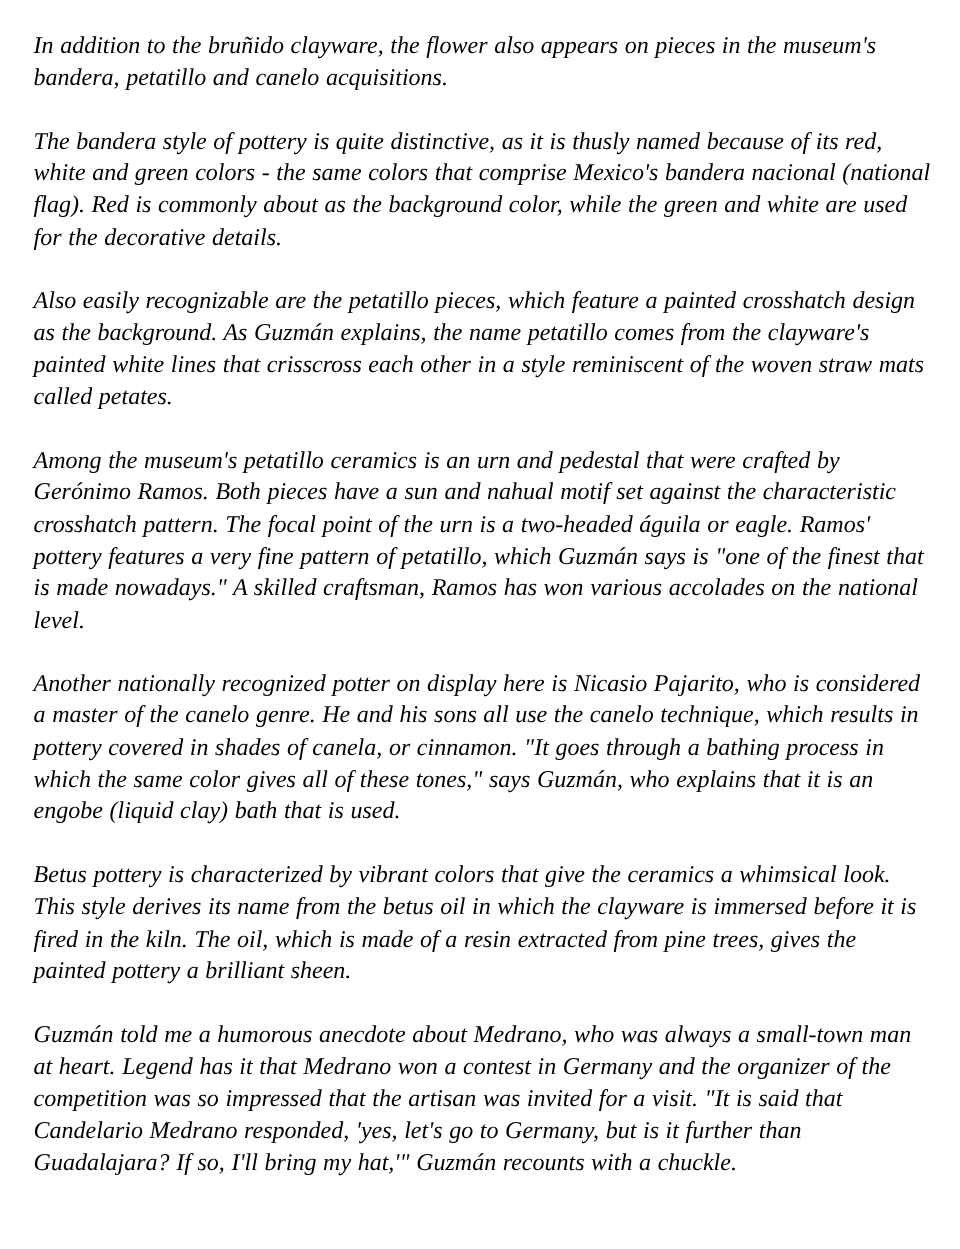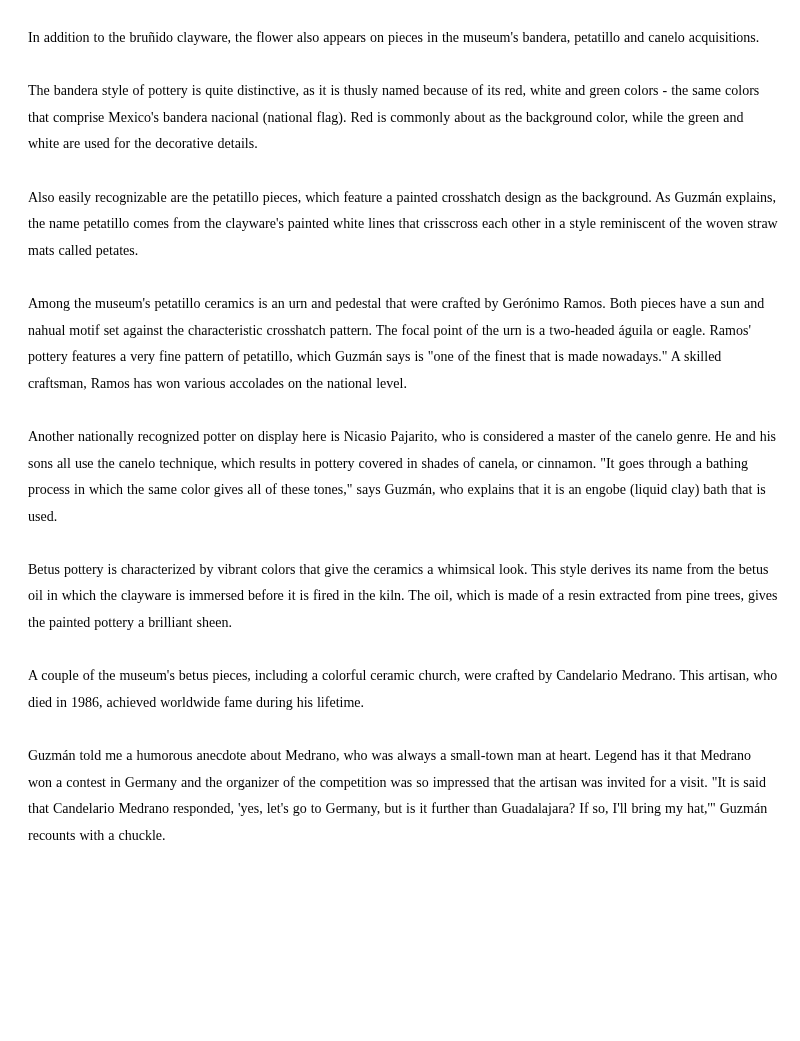--- a/index.html
+++ b/index.html
@@ -13,31 +13,31 @@
     font-family: "Liberation Serif", "DejaVu Serif", serif;
     color: #000000;
   }
   .article {
     box-sizing: border-box;
     width: 800px;
     padding: 25px 22px 0 28px;
   }
   .article p {
     margin: 0 0 26.6px 0;
-    font-size: 14px;
+    font-size: 20px;
     line-height: 26.6px;
     text-align: left;
     word-spacing: 0.5px;
+    font-style: italic;
   }
 </style>
 </head>
 <body>
 
 <main class="article">
   <p>In addition to the bruñido clayware, the flower also appears on pieces in the museum's bandera, petatillo and canelo acquisitions.</p>
   <p>The bandera style of pottery is quite distinctive, as it is thusly named because of its red, white and green colors - the same colors that comprise Mexico's bandera nacional (national flag). Red is commonly about as the background color, while the green and white are used for the decorative details.</p>
   <p>Also easily recognizable are the petatillo pieces, which feature a painted crosshatch design as the background. As Guzmán explains, the name petatillo comes from the clayware's painted white lines that crisscross each other in a style reminiscent of the woven straw mats called petates.</p>
   <p>Among the museum's petatillo ceramics is an urn and pedestal that were crafted by Gerónimo Ramos. Both pieces have a sun and nahual motif set against the characteristic crosshatch pattern. The focal point of the urn is a two-headed águila or eagle. Ramos' pottery features a very fine pattern of petatillo, which Guzmán says is "one of the finest that is made nowadays." A skilled craftsman, Ramos has won various accolades on the national level.</p>
   <p>Another nationally recognized potter on display here is Nicasio Pajarito, who is considered a master of the canelo genre. He and his sons all use the canelo technique, which results in pottery covered in shades of canela, or cinnamon. "It goes through a bathing process in which the same color gives all of these tones," says Guzmán, who explains that it is an engobe (liquid clay) bath that is used.</p>
   <p>Betus pottery is characterized by vibrant colors that give the ceramics a whimsical look. This style derives its name from the betus oil in which the clayware is immersed before it is fired in the kiln. The oil, which is made of a resin extracted from pine trees, gives the painted pottery a brilliant sheen.</p>
-  <p>A couple of the museum's betus pieces, including a colorful ceramic church, were crafted by Candelario Medrano. This artisan, who died in 1986, achieved worldwide fame during his lifetime.</p>
   <p>Guzmán told me a humorous anecdote about Medrano, who was always a small-town man at heart. Legend has it that Medrano won a contest in Germany and the organizer of the competition was so impressed that the artisan was invited for a visit. "It is said that Candelario Medrano responded, 'yes, let's go to Germany, but is it further than Guadalajara? If so, I'll bring my hat,'" Guzmán recounts with a chuckle.</p>
 </main>
 
 </body></html>

